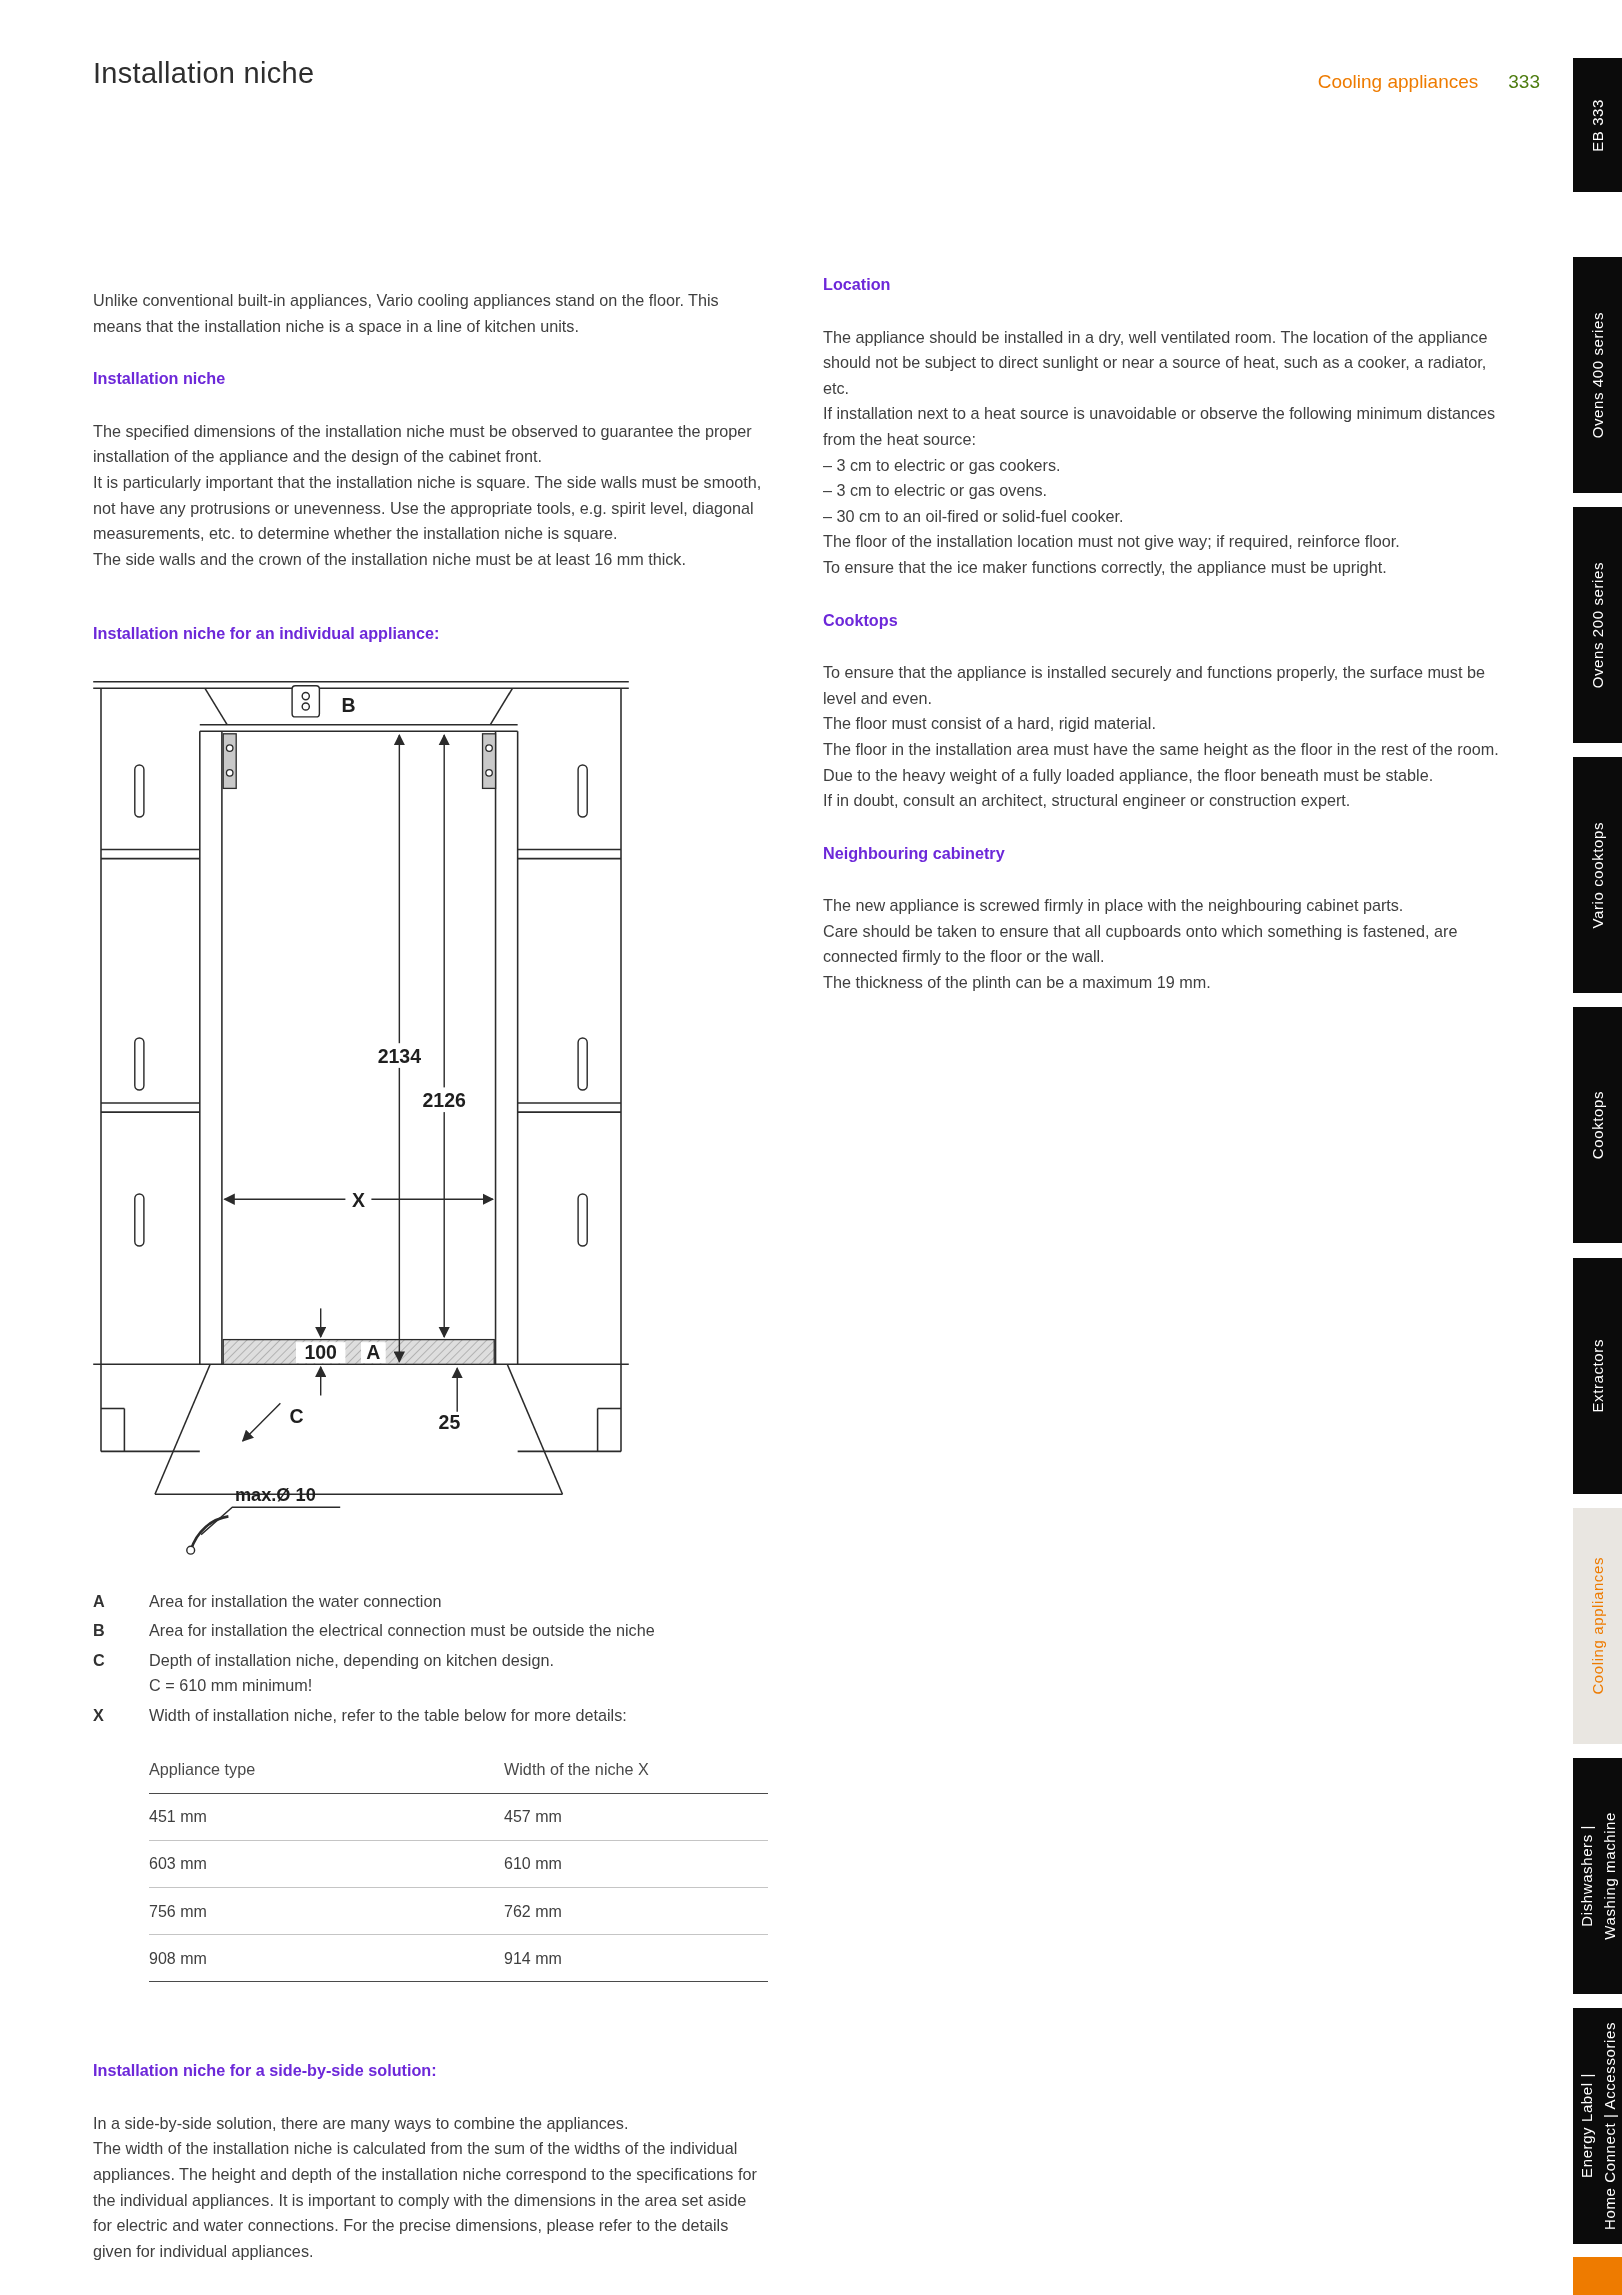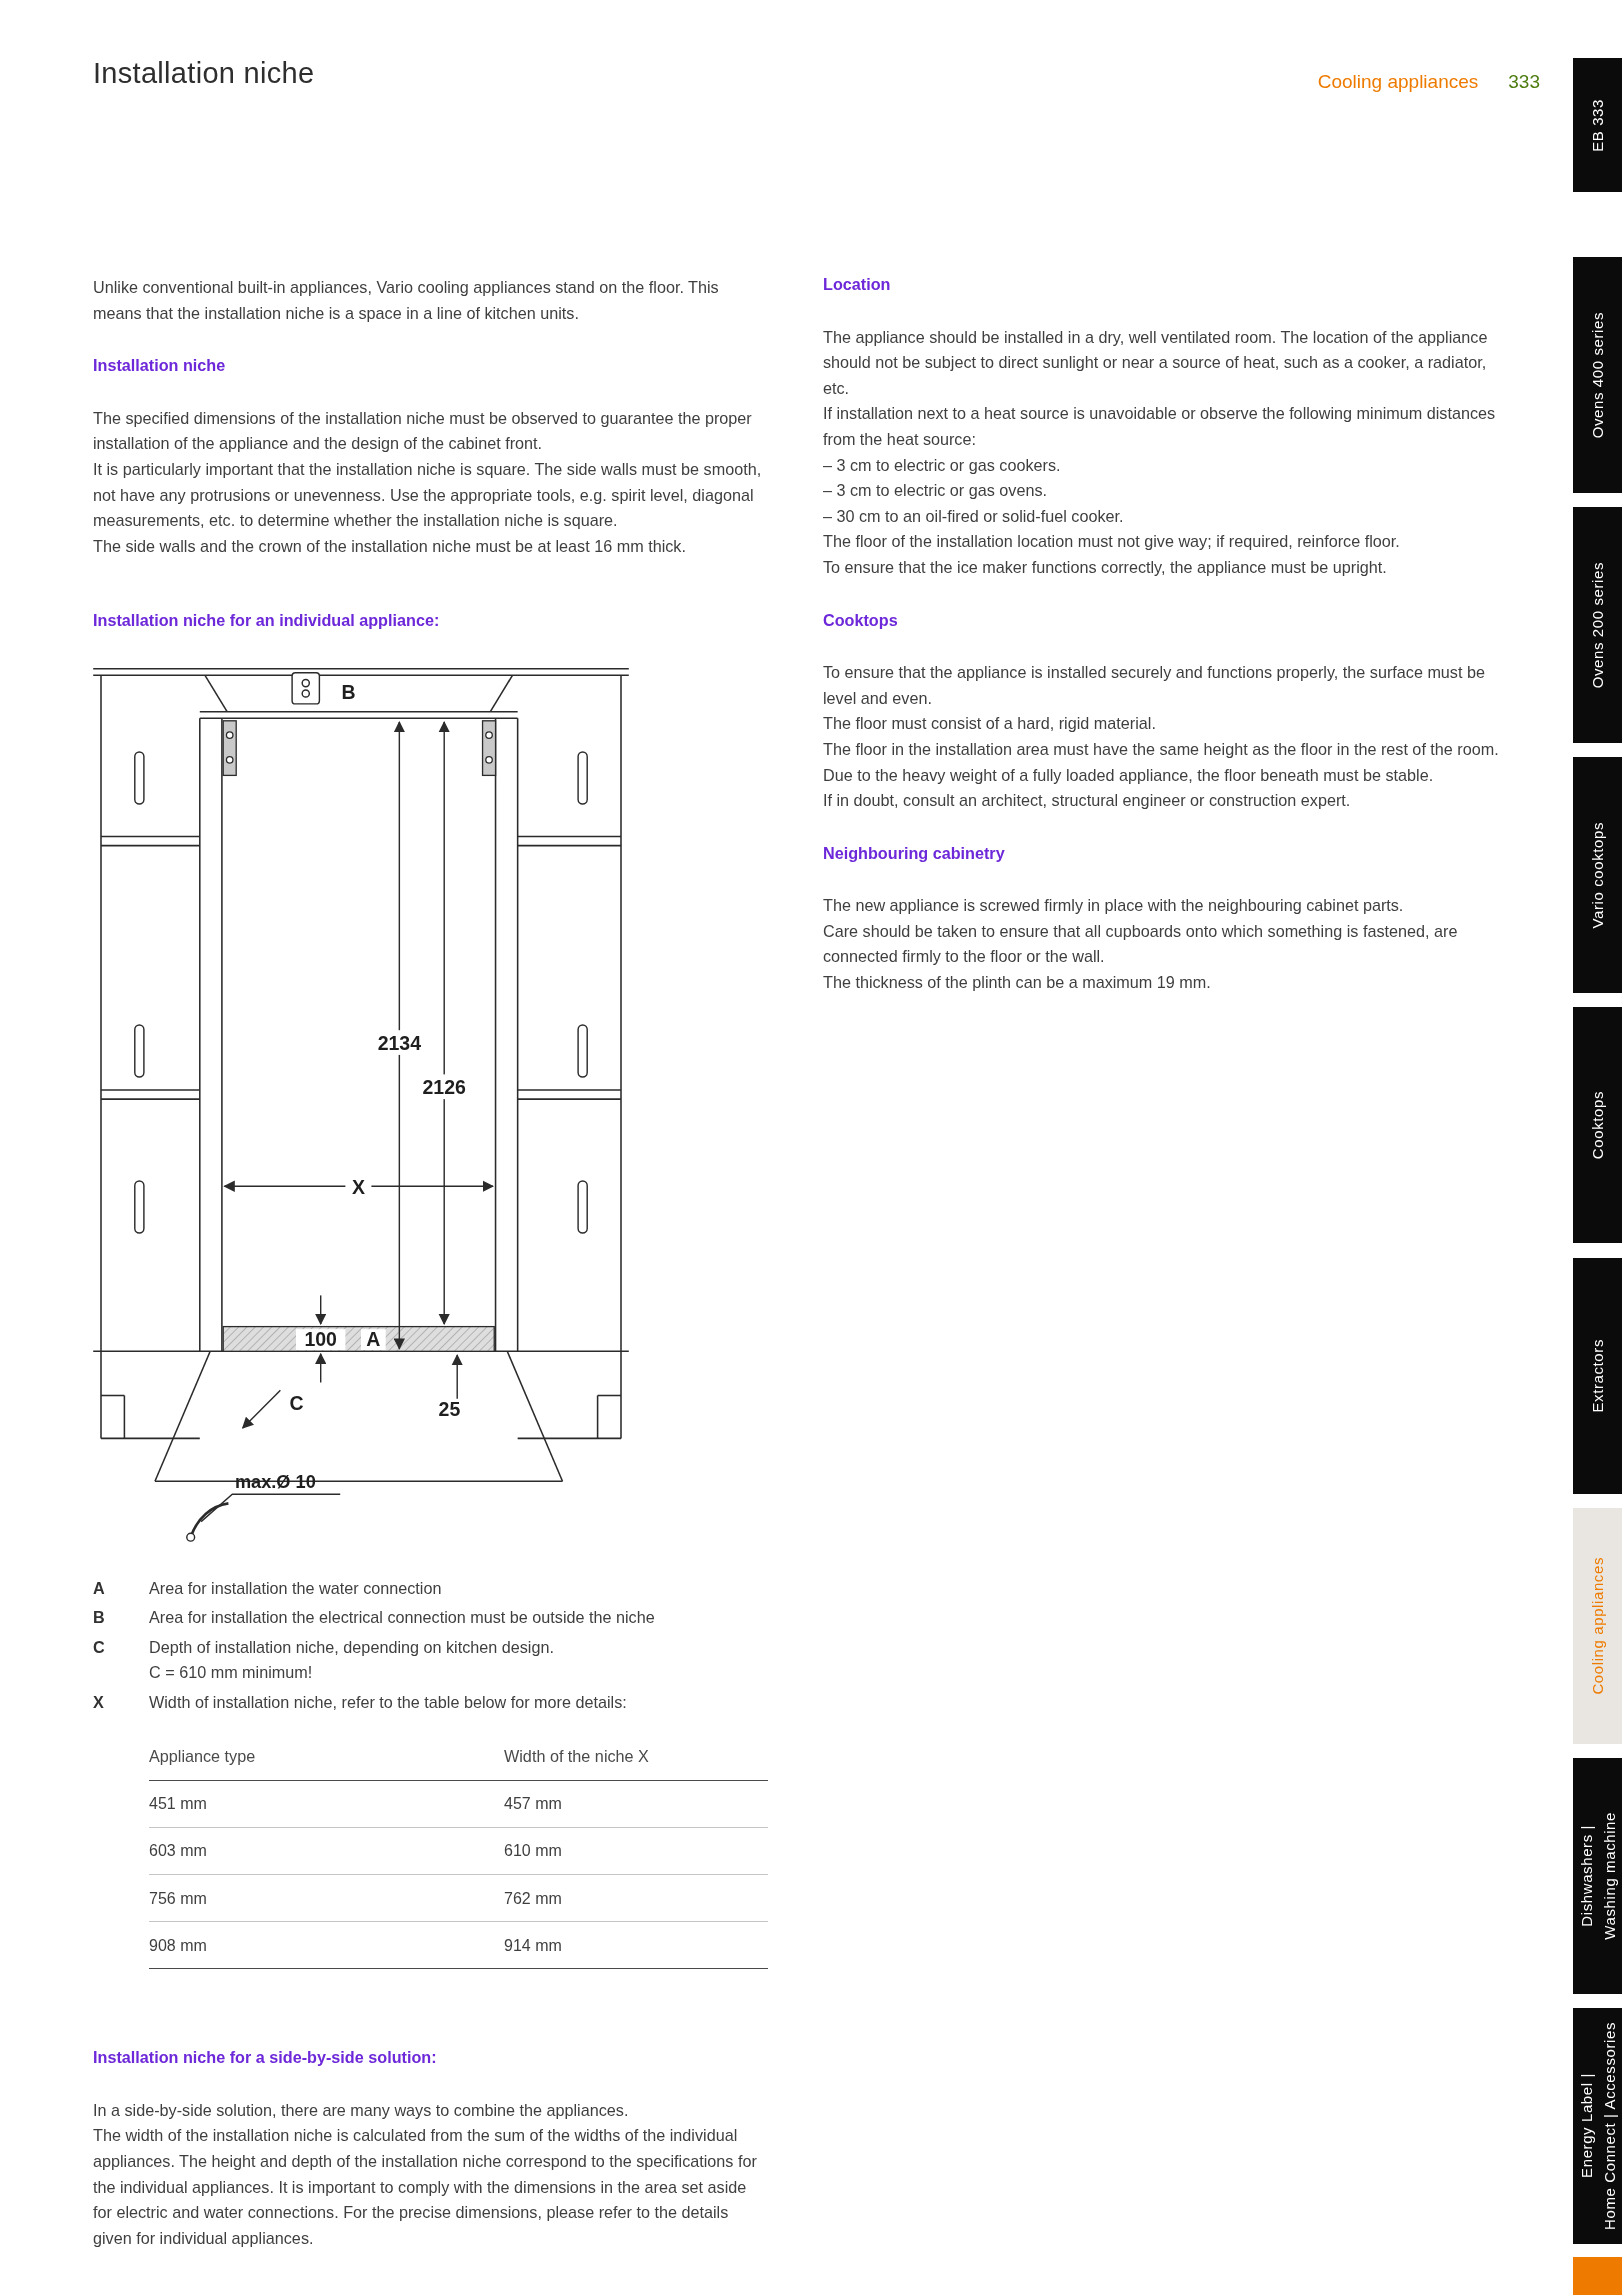--- a/index.html
+++ b/index.html
@@ -18,21 +18,21 @@
     position: absolute; top: 71px; right: 83px;
     display: flex; align-items: baseline; gap: 30px; font-size: 19px;
   }
   .section-label { color: #ee7b00; }
   .page-number { color: #4d7c0f; }
 
   
   .col { position: absolute; top: 272px; font-size: 16.2px; line-height: 1.58; }
   .col-left  { left: 93px;  width: 669px; }
   .col-right { left: 823px; width: 677px; }
-  .para { margin: 3px 0 27px 0; white-space: pre-line; }
+  .para { margin: 16px 0 27px 0; white-space: pre-line; }
   .subhead { font-weight: 700; color: #6d28d9; margin: 0 0 27px 0; }
   .gap-lg { margin-top: 49px; }
 
   
   .diagram-wrap { margin: 6.5px 0 19.5px 0; }
   svg text { font-family: "Liberation Sans", "DejaVu Sans", sans-serif; fill: #1f1f1f; }
 
   
   .legend { margin-top: 23.4px; }
   .legend-row { display: flex; margin-bottom: 3.9px; }

